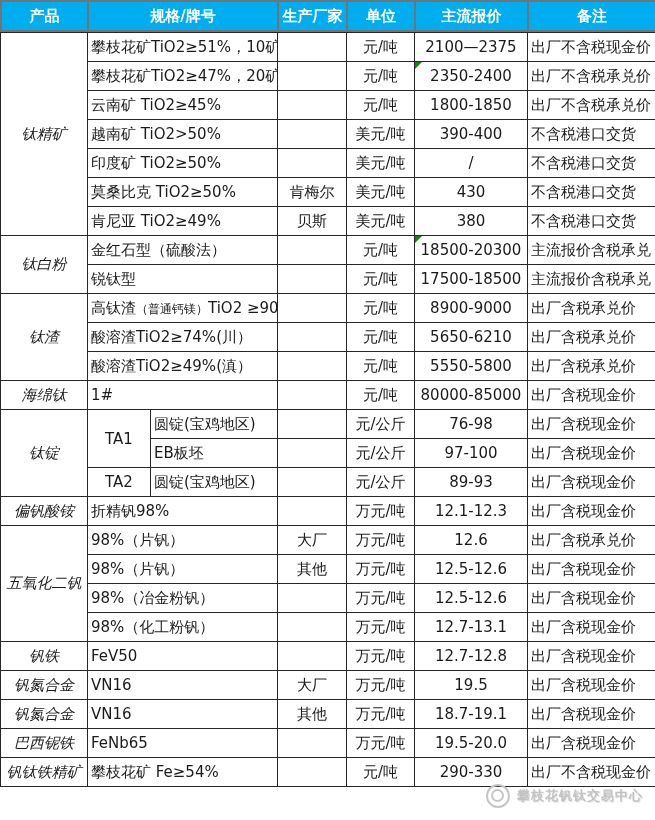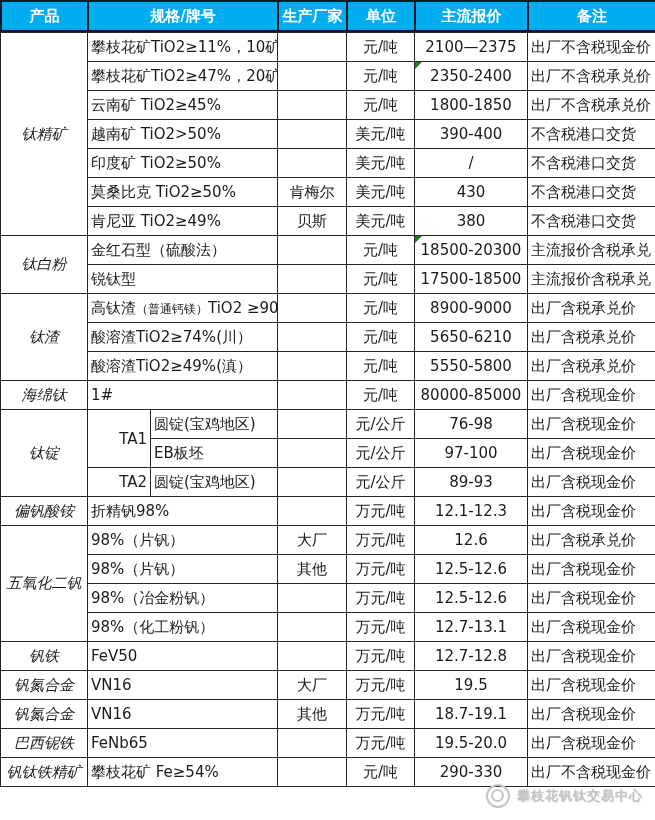--- a/index.html
+++ b/index.html
@@ -7,33 +7,33 @@
   body { width:655px; font-family:"DejaVu Sans","Liberation Sans",sans-serif; }
   .sheet { position:relative; width:655px; height:820px; background:#fff; overflow:hidden; }
 
   table { table-layout:fixed; width:655px; border-collapse:collapse; }
   col.c1{width:87px} col.c2a{width:63px} col.c2b{width:127px}
   col.c3{width:69px} col.c4{width:68px} col.c5{width:113px} col.c6{width:128px}
 
   
   table.hdr th{
     background:#00AEEF; color:#fff; font-weight:bold; font-size:15px;
-    height:30px; border:2px solid #0f172a; text-align:center; padding:0;
+    height:30px; border:2px solid #737373; text-align:center; padding:0;
     white-space:nowrap; overflow:hidden;
   }
 
   
   table.bd td{
     border:1px solid #262626; font-size:15px; color:#1a1a1a;
     padding:0 3px; white-space:nowrap; overflow:hidden; height:29px;
   }
   table.bd tr{ height:29px; }
   td.prod   { text-align:center; padding:0 1px;font-style:italic; }
   td.spec   { text-align:left; padding-left:5px; }
-  td.grade  { text-align:right; padding-left:5px; }
+  td.grade  { text-align:center; padding-left:5px; }
   td.c      { text-align:center; }
   td.remark { text-align:left; padding-left:3px; }
   td.rel    { position:relative; }
   .small    { font-size:12px; }
 
   
   .tri{
     position:absolute; top:0; left:0; width:0; height:0; display:block;
     border-top:7px solid #1E7E1E; border-right:7px solid transparent;
   }
@@ -92,21 +92,21 @@
         <col class="c2b">
         <col class="c3">
         <col class="c4">
         <col class="c5">
         <col class="c6">
       </colgroup>
 
     <tbody>
         <tr>
       <td class="prod" rowspan="7">钛精矿</td>
-      <td class="spec" colspan="2">攀枝花矿TiO2≥11%，10矿</td>
+      <td class="spec" colspan="2">攀枝花矿TiO2≥51%，10矿</td>
       <td class="c"></td>
       <td class="c">元/吨</td>
       <td class="c">2100—2375</td>
       <td class="remark">出厂不含税现金价</td>
     </tr>
     <tr>
       <td class="spec" colspan="2">攀枝花矿TiO2≥47%，20矿</td>
       <td class="c"></td>
       <td class="c">元/吨</td>
       <td class="c rel"><i class="tri"></i><span>2350-2400</span></td>

